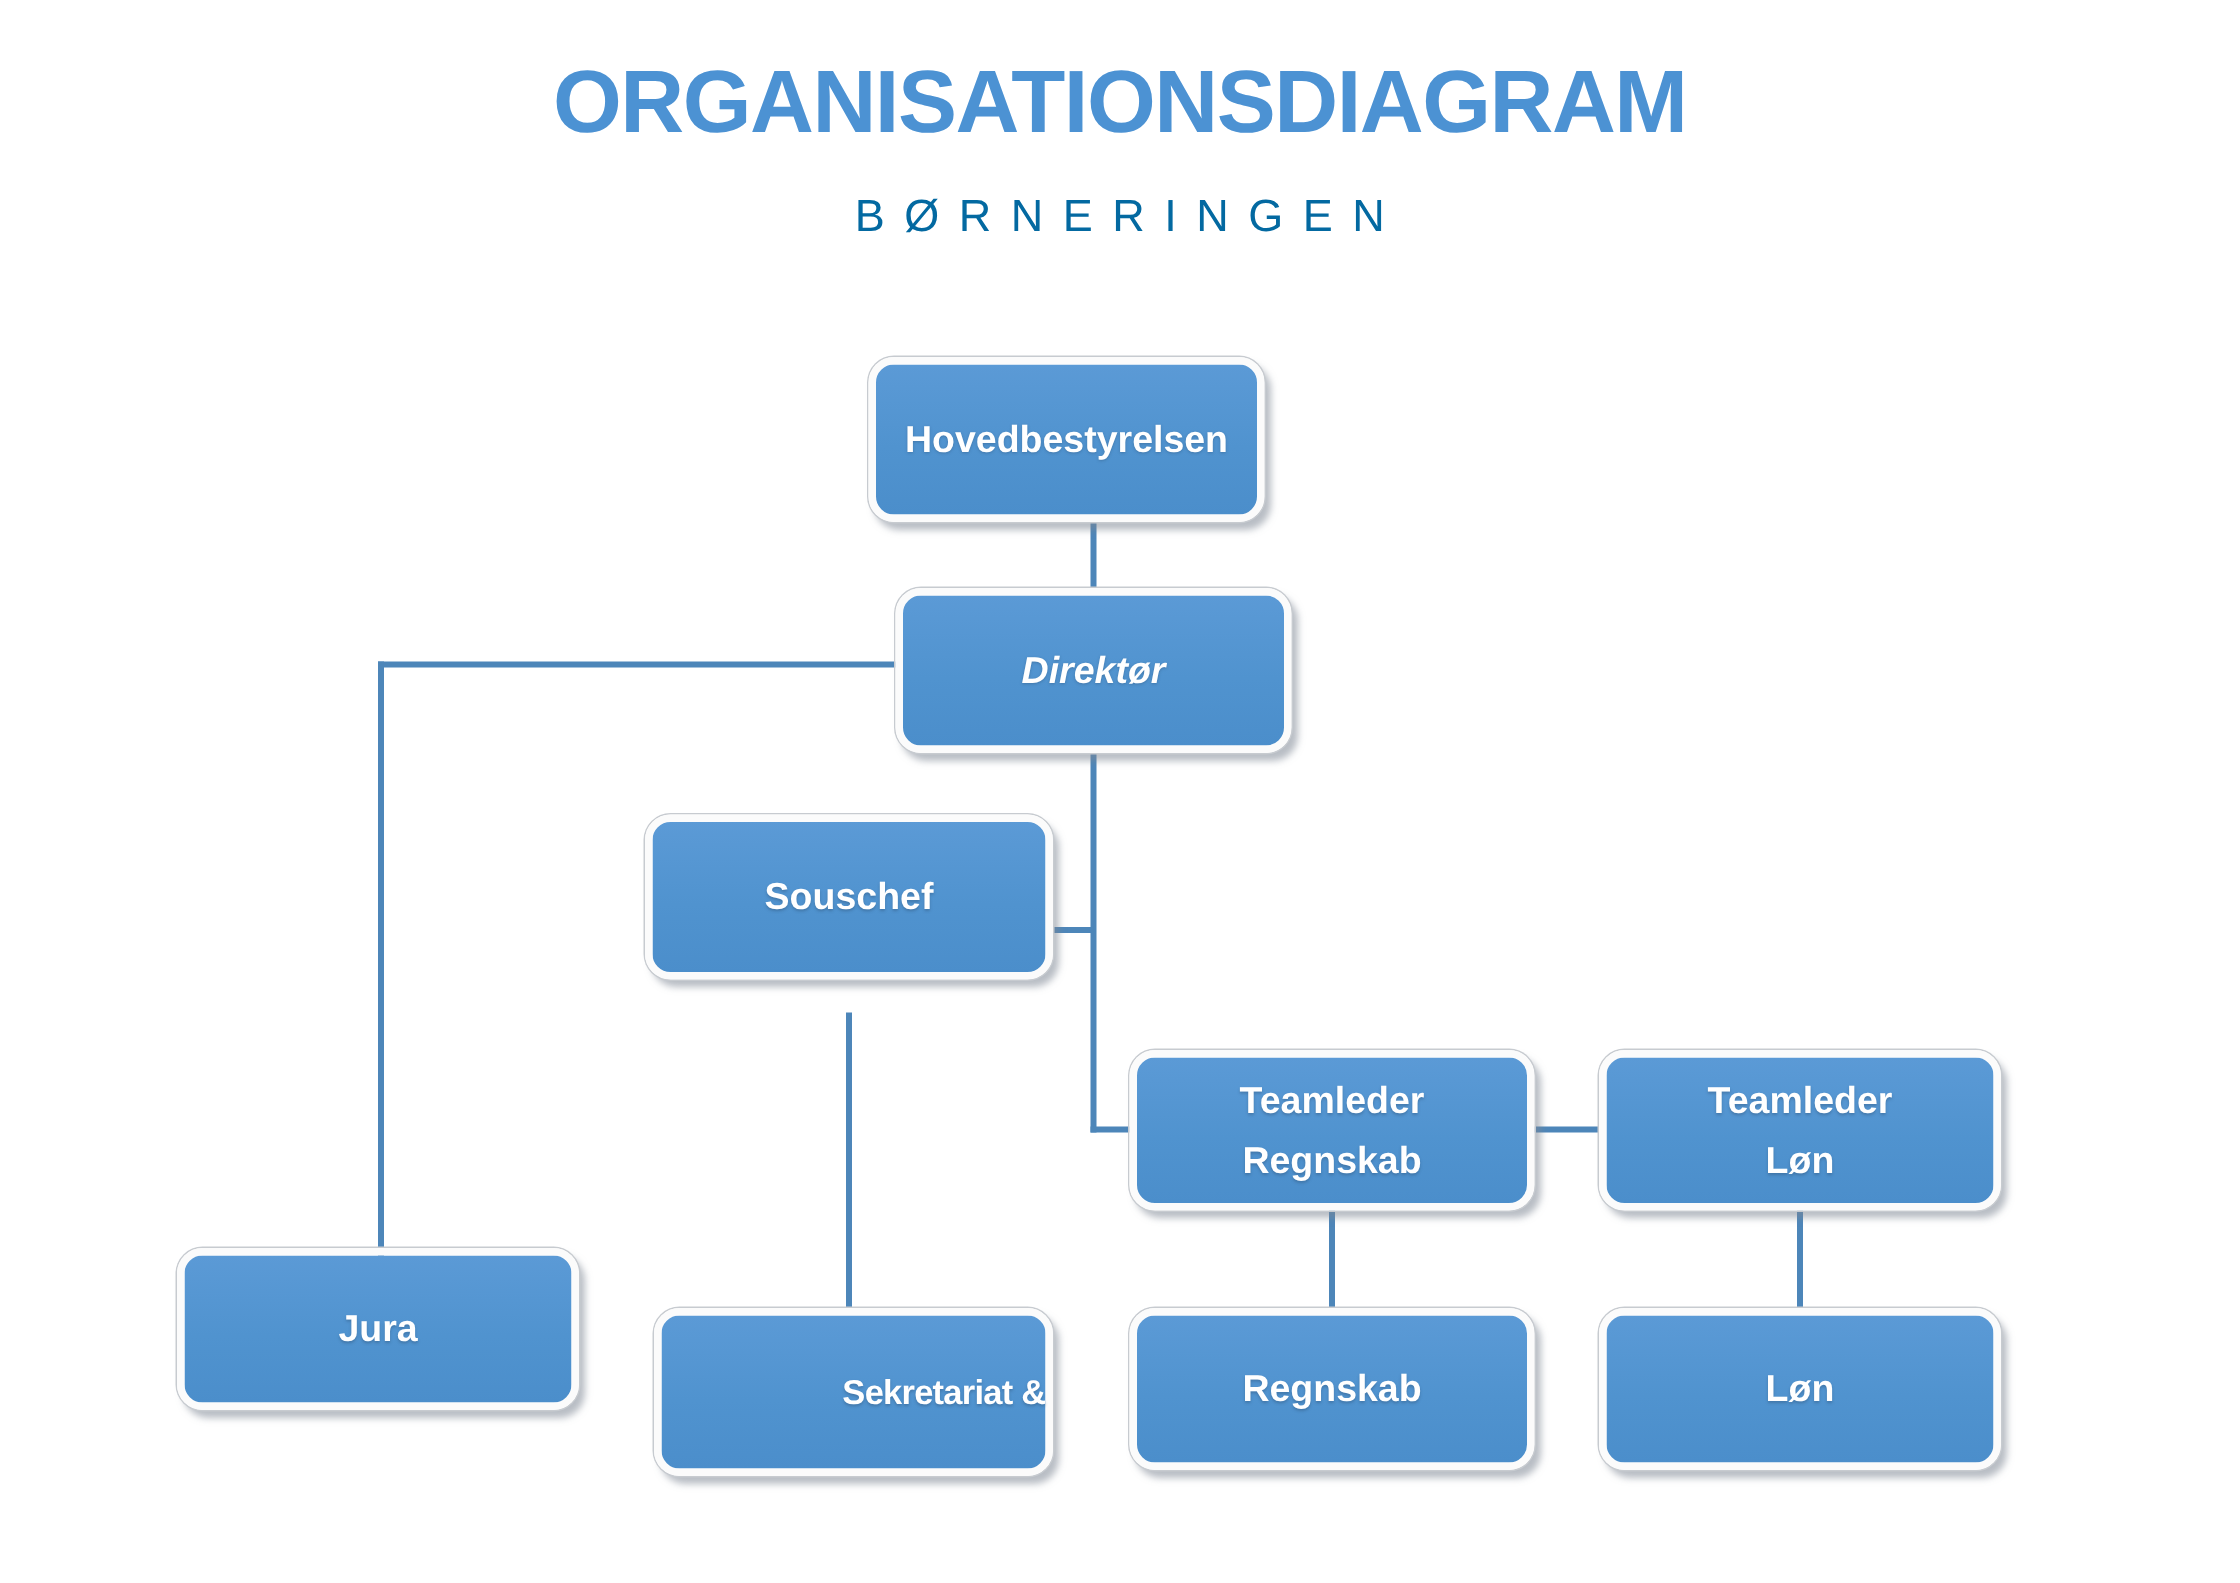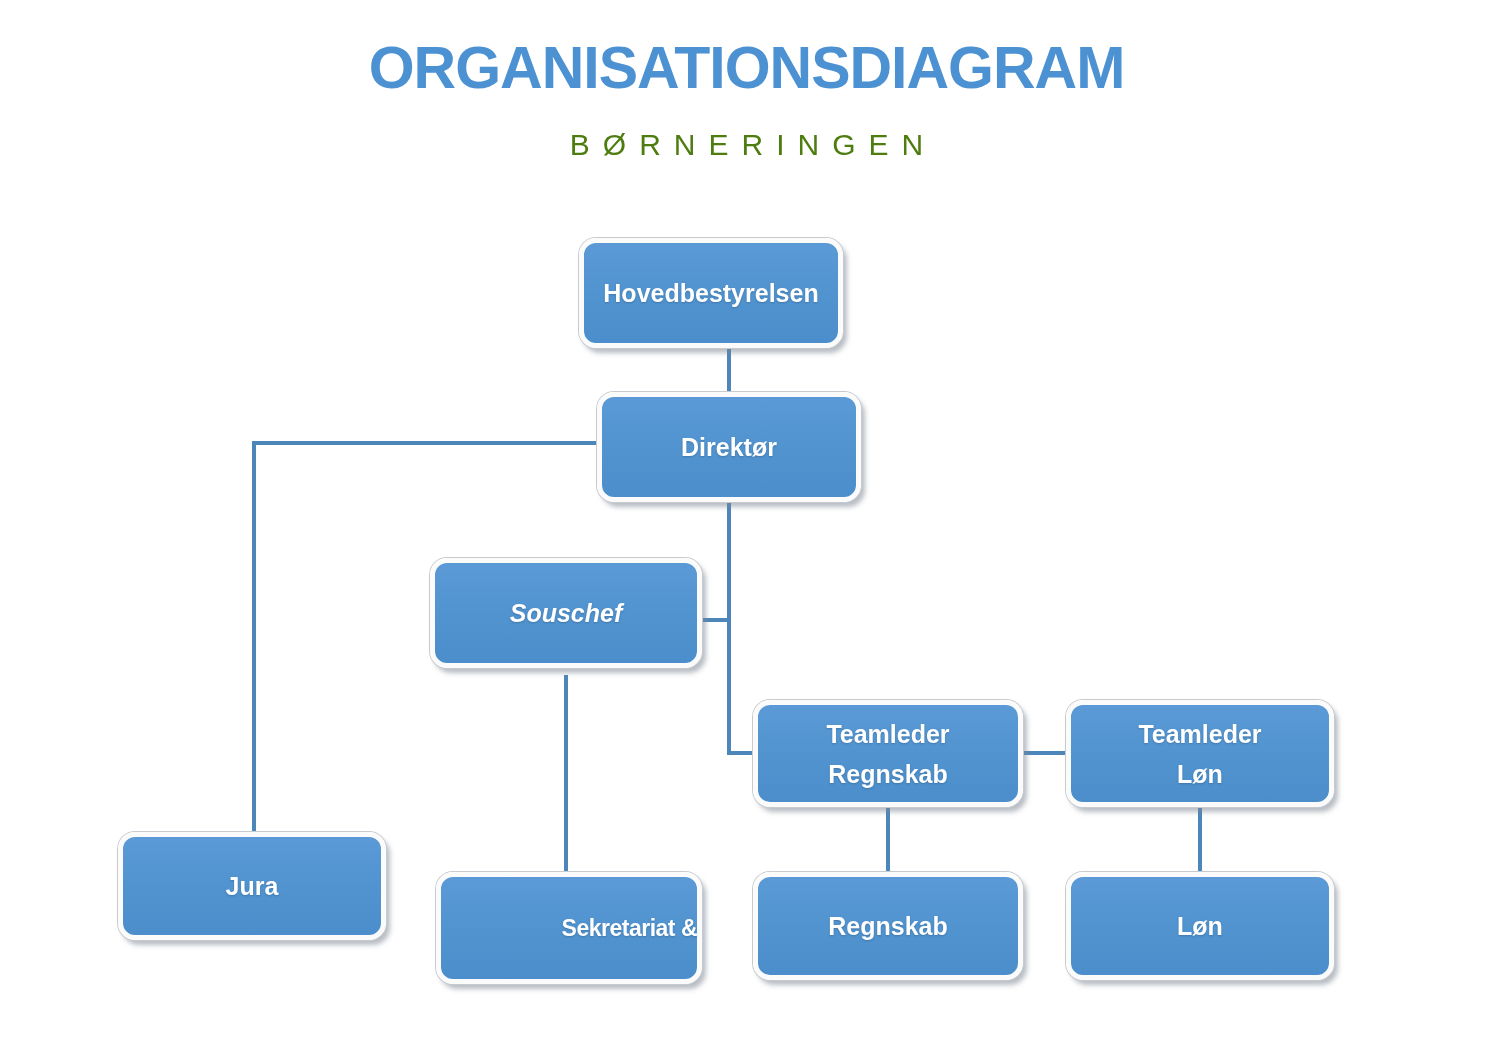--- a/index.html
+++ b/index.html
@@ -32,21 +32,21 @@
     position: absolute;
     top: 128px;
     left: 0;
     width: 100%;
     text-align: center;
     font-size: 30px;
     font-weight: 400;
     letter-spacing: 13px;
     padding-left: 13px;
     box-sizing: border-box;
-    color: #4d7c0f;
+    color: #0369a1;
   }
 
   
   .node {
     position: absolute;
     box-sizing: border-box;
     background: linear-gradient(180deg, #5b9ad6 0%, #5093cf 55%, #4b8ecb 100%);
     border: 5px solid #fbfbfb;
     border-radius: 17px;
     box-shadow: 0 0 0 1px #c7cbd0, 4px 5px 5px rgba(125, 135, 148, 0.55);
@@ -92,25 +92,25 @@
   <div class="line" style="left:702px; top:618px; width:27px; height:4px;"></div>
   <div class="line" style="left:1023px; top:751px; width:43px; height:4px;"></div>
   <div class="line" style="left:564px; top:675px; width:4px;  height:197px;"></div>
   <div class="line" style="left:886px; top:807px; width:4px; height:65px;"></div>
   <div class="line" style="left:1198px; top:807px; width:4px; height:65px;"></div>
 
   <div class="node" style="left:579px; top:238px; width:264px; height:110px;">
     <span>Hovedbestyrelsen</span>
   </div>
 
-  <div class="node" style="left:597px; top:392px; width:264px; height:110px;">
+  <div class="node" style="left:597px; top:392px; width:264px; height:110px;font-style:italic;">
     <span>Direktør</span>
   </div>
 
-  <div class="node" style="left:430px; top:558px; width:272px; height:110px;font-style:italic;">
+  <div class="node" style="left:430px; top:543px; width:272px; height:110px;">
     <span>Souschef</span>
   </div>
 
   <div class="node" style="left:753px; top:700px; width:270px; height:107px;">
     <span>Teamleder</span>
     <span>Regnskab</span>
   </div>
 
   <div class="node" style="left:1066px; top:700px; width:268px; height:107px;">
     <span>Teamleder</span>

